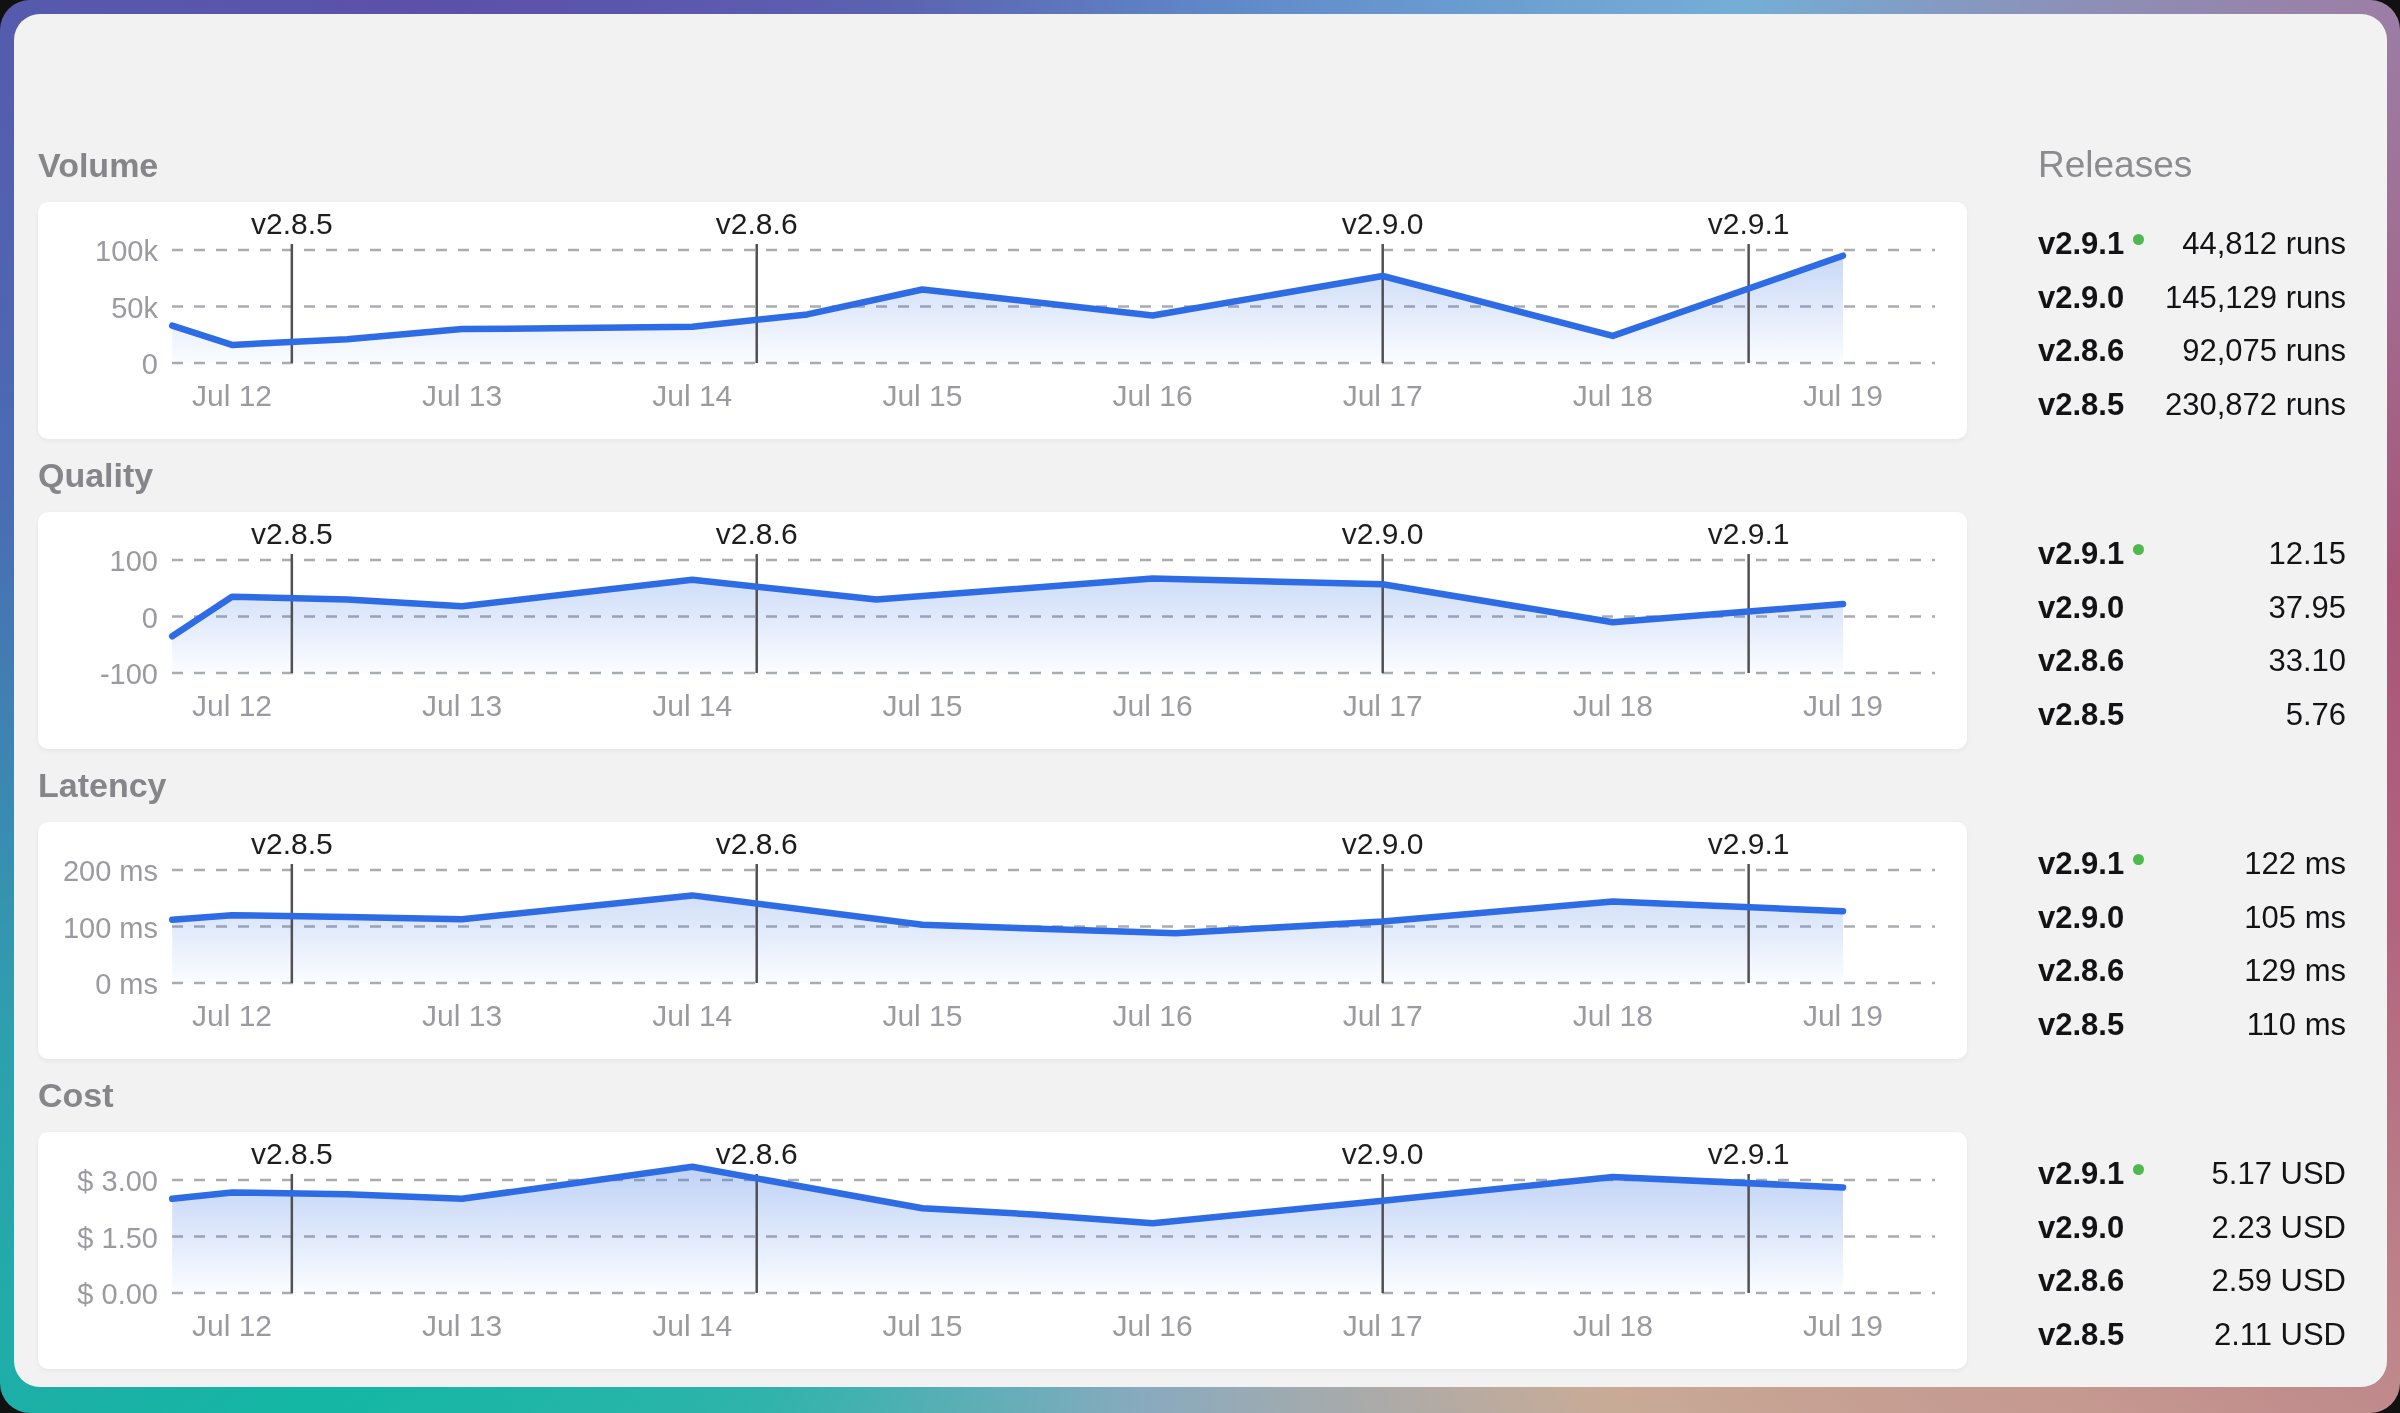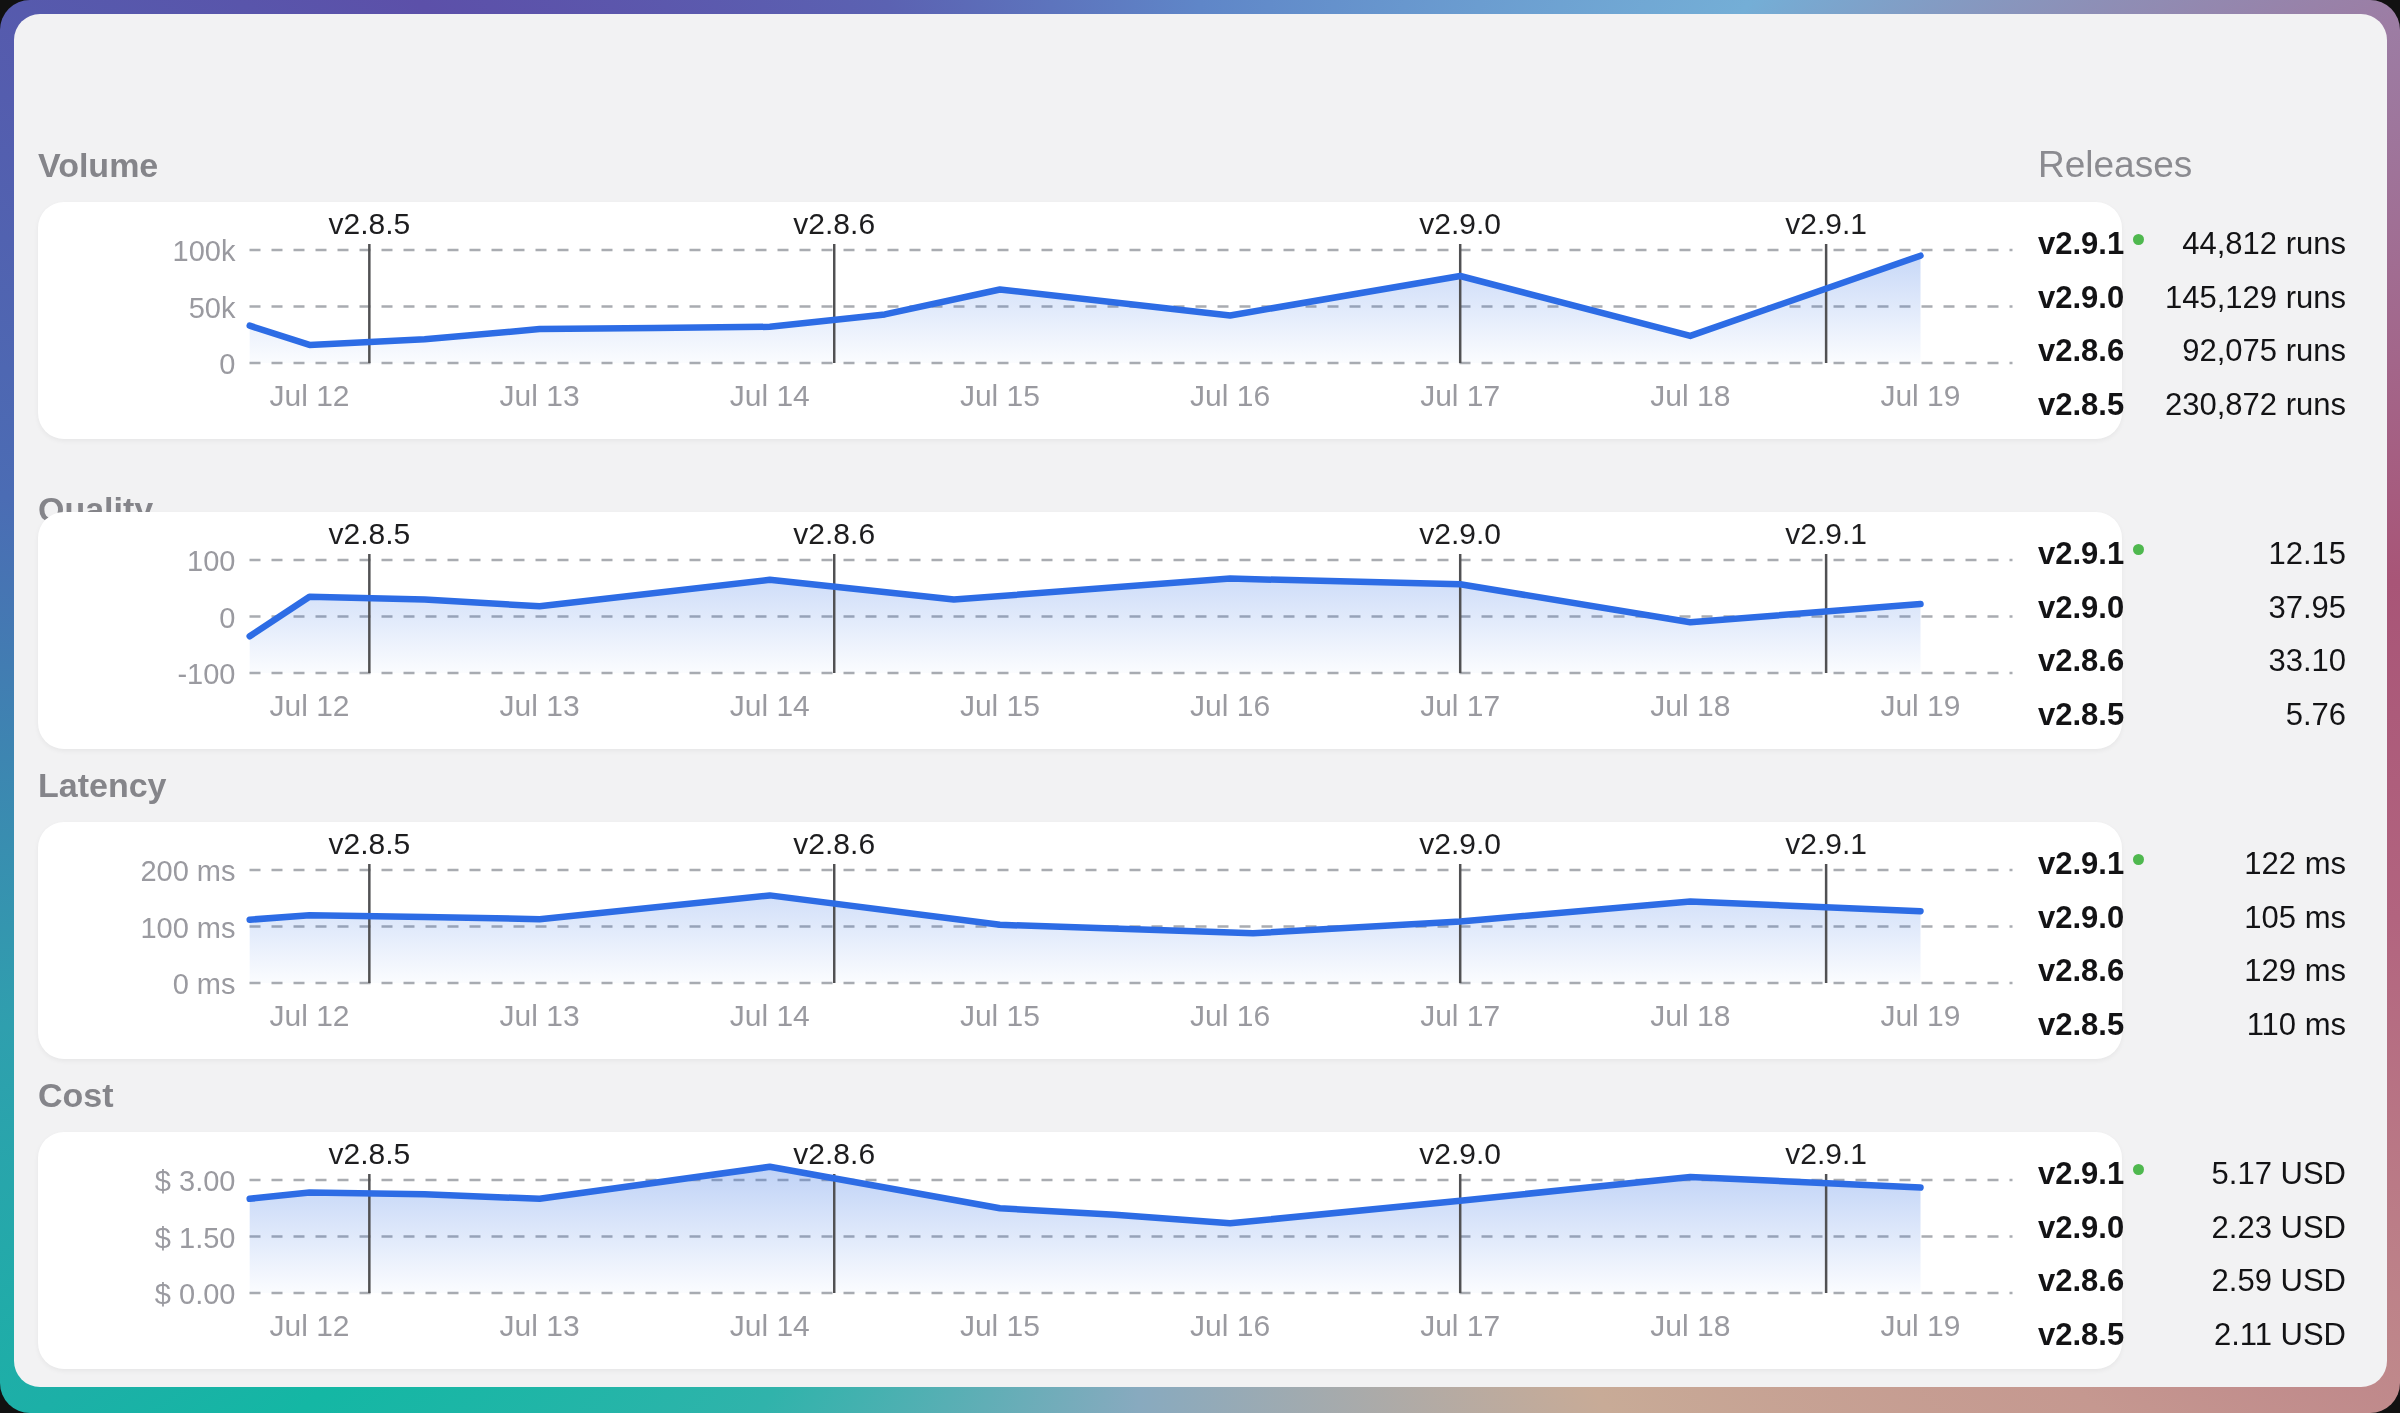--- a/index.html
+++ b/index.html
@@ -5,21 +5,21 @@
   html,body{margin:0;padding:0;background:#111;}
   body{width:2400px;height:1413px;font-family:"Liberation Sans",sans-serif;-webkit-font-smoothing:antialiased;}
   .frame{position:relative;width:2400px;height:1413px;border-radius:30px;overflow:hidden;
     background:conic-gradient(from 0deg at 50% 50%,
       #5f86c8 0deg,#74aed6 38deg,#9c7da4 60deg,#a85577 84deg,#b2647f 100deg,
       #c59890 128deg,#c8ab97 150deg,#88aabf 185deg,#30b3ab 212deg,#14b7a4 232deg,
       #2f9fae 255deg,#4b6cb4 280deg,#5c50a9 312deg,#5b62b2 336deg,#5f86c8 360deg);}
   .board{position:absolute;left:14px;top:14px;width:2373px;height:1373px;background:#f2f2f3;border-radius:26px;}
   .page-title{position:absolute;left:38px;top:22px;margin:0;font-size:63px;font-weight:700;letter-spacing:-1.5px;color:#0b0b0c;}
   .section-label{position:absolute;left:38px;font-size:34px;font-weight:700;color:#85858a;}
-  .chart-card{position:absolute;left:38px;width:2084px;height:237px;background:#ffffff;border-radius:26px;box-shadow:0 2px 5px rgba(0,0,0,0.05);}
+  .chart-card{position:absolute;left:38px;width:1929px;height:237px;background:#ffffff;border-radius:10px;box-shadow:0 2px 5px rgba(0,0,0,0.05);}
   .chart-card svg{display:block;width:100%;height:100%;}
   .releases-header{position:absolute;left:2038px;top:144px;font-size:37px;font-weight:400;color:#8b8b90;}
   .rel-row{position:absolute;left:2038px;width:308px;height:48px;display:flex;justify-content:space-between;align-items:center;}
   .rel-ver{font-size:31px;font-weight:700;color:#131315;display:flex;align-items:center;}
   .rel-dot{width:11px;height:11px;border-radius:50%;margin-left:9px;transform:translateY(-5px);}
   .rel-val{font-size:31px;font-weight:400;color:#131315;}
   text{font-family:"Liberation Sans",sans-serif;}
 </style>
 </head>
 <body>
@@ -72,21 +72,21 @@
         <div class="rel-val">145,129 runs</div>
       </div>
       <div class="rel-row" style="top: 327px;">
         <div class="rel-ver">v2.8.6</div>
         <div class="rel-val">92,075 runs</div>
       </div>
       <div class="rel-row" style="top: 380.5px;">
         <div class="rel-ver">v2.8.5</div>
         <div class="rel-val">230,872 runs</div>
       </div>
-      <div class="section-label" style="top: 456px; margin-top: 34px;">Quality</div>
+      <div class="section-label" style="top: 456px;">Quality</div>
       <div class="chart-card" style="top: 512px;">
         <svg viewBox="0 0 1929 237">
           <defs>
             <linearGradient id="grad1" gradientUnits="userSpaceOnUse" x1="0" y1="38" x2="0" y2="161">
               <stop offset="0" stop-color="rgba(47,109,226,0.30)"></stop>
               <stop offset="1" stop-color="rgba(47,109,226,0.02)"></stop>
             </linearGradient>
           </defs>
           <line x1="134" x2="1897" y1="48" y2="48" stroke="#a9acb1" stroke-width="2.6" stroke-dasharray="11 11"></line>
           <text x="120" y="59" text-anchor="end" font-size="29" fill="#9a9aa0">100</text>

